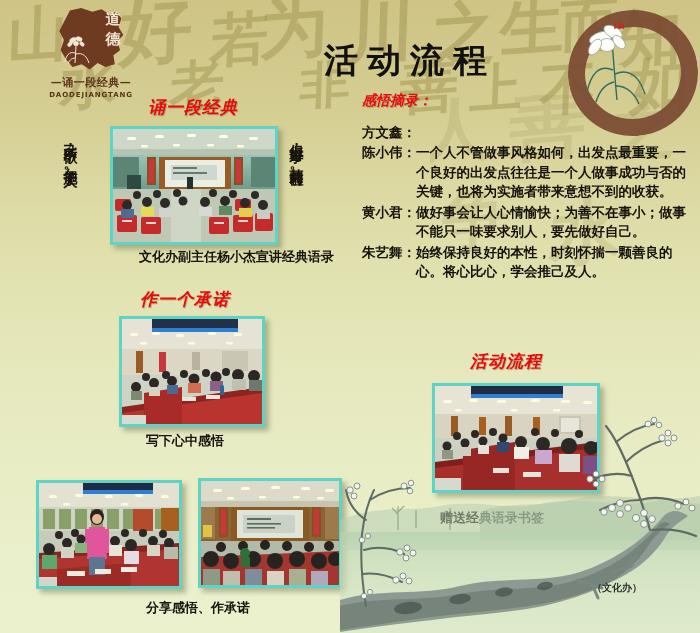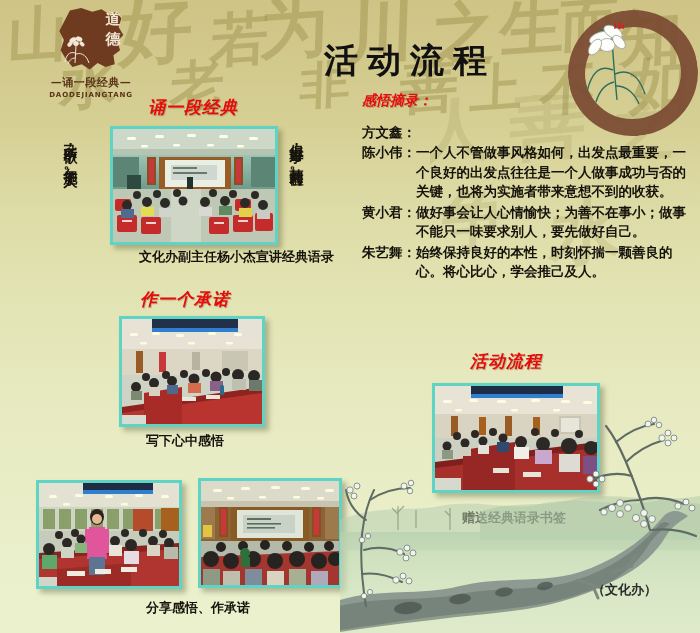--- a/index.html
+++ b/index.html
@@ -143,21 +143,21 @@
   #quotes .what{flex:1 1 auto;}
 
   
   #ink{
     position:absolute;left:340px;top:400px;width:360px;height:233px;
     overflow:hidden;pointer-events:none;
   }
   #signature{
     position:absolute;left:592px;top:581px;
     font-family:"DejaVu Serif","Liberation Serif",serif;
-    font-size:13px;font-weight:700;color:#2b2b2b;white-space:nowrap;
+    font-size:10px;font-weight:700;color:#2b2b2b;white-space:nowrap;
   }
 </style>
 </head>
 <body>
 
 <div id="poster">
 
   <div class="calli-bg">
     <span style="left:8px;top:4px;font-size:60px;">山</span>
     <span style="left:120px;top:-6px;font-size:72px;">好</span>
@@ -459,21 +459,21 @@
         <rect x="124" y="68" width="21" height="18" fill="#dddbd2"></rect>
         <rect x="148" y="70" width="16" height="18" fill="#7c4f85"></rect>
       </g>
       <g fill="#e7e5d8">
         <rect x="58" y="82" width="16" height="5"></rect>
           <rect x="88" y="86" width="18" height="5"></rect>
       </g>
       <rect x="0" y="92" width="26" height="12" fill="#d5d9ce"></rect>
     </svg>
   </div>
-  <div class="caption" style="left:462px;top:509px;text-align:center;">赠送经典语录书签</div>
+  <div class="caption" style="left:440px;top:509px;text-align:center;">赠送经典语录书签</div>
 
   <div class="photo" style="left:36px;top:480px;width:140px;height:103px;">
     <svg class="inner" viewBox="0 0 140 103" preserveAspectRatio="none">
       <rect width="140" height="103" fill="#c9cfbf"></rect>
       <rect x="0" y="0" width="140" height="26" fill="#e3e1d2"></rect>
       <rect x="44" y="0" width="70" height="8" fill="#1e2c46"></rect>
       <rect x="44" y="7" width="70" height="4" fill="#2f7fd0"></rect>
       <g fill="#fffbe0">
         <rect x="10" y="12" width="8" height="3" rx="1.5"></rect>
           <rect x="36" y="11" width="8" height="3" rx="1.5"></rect>

